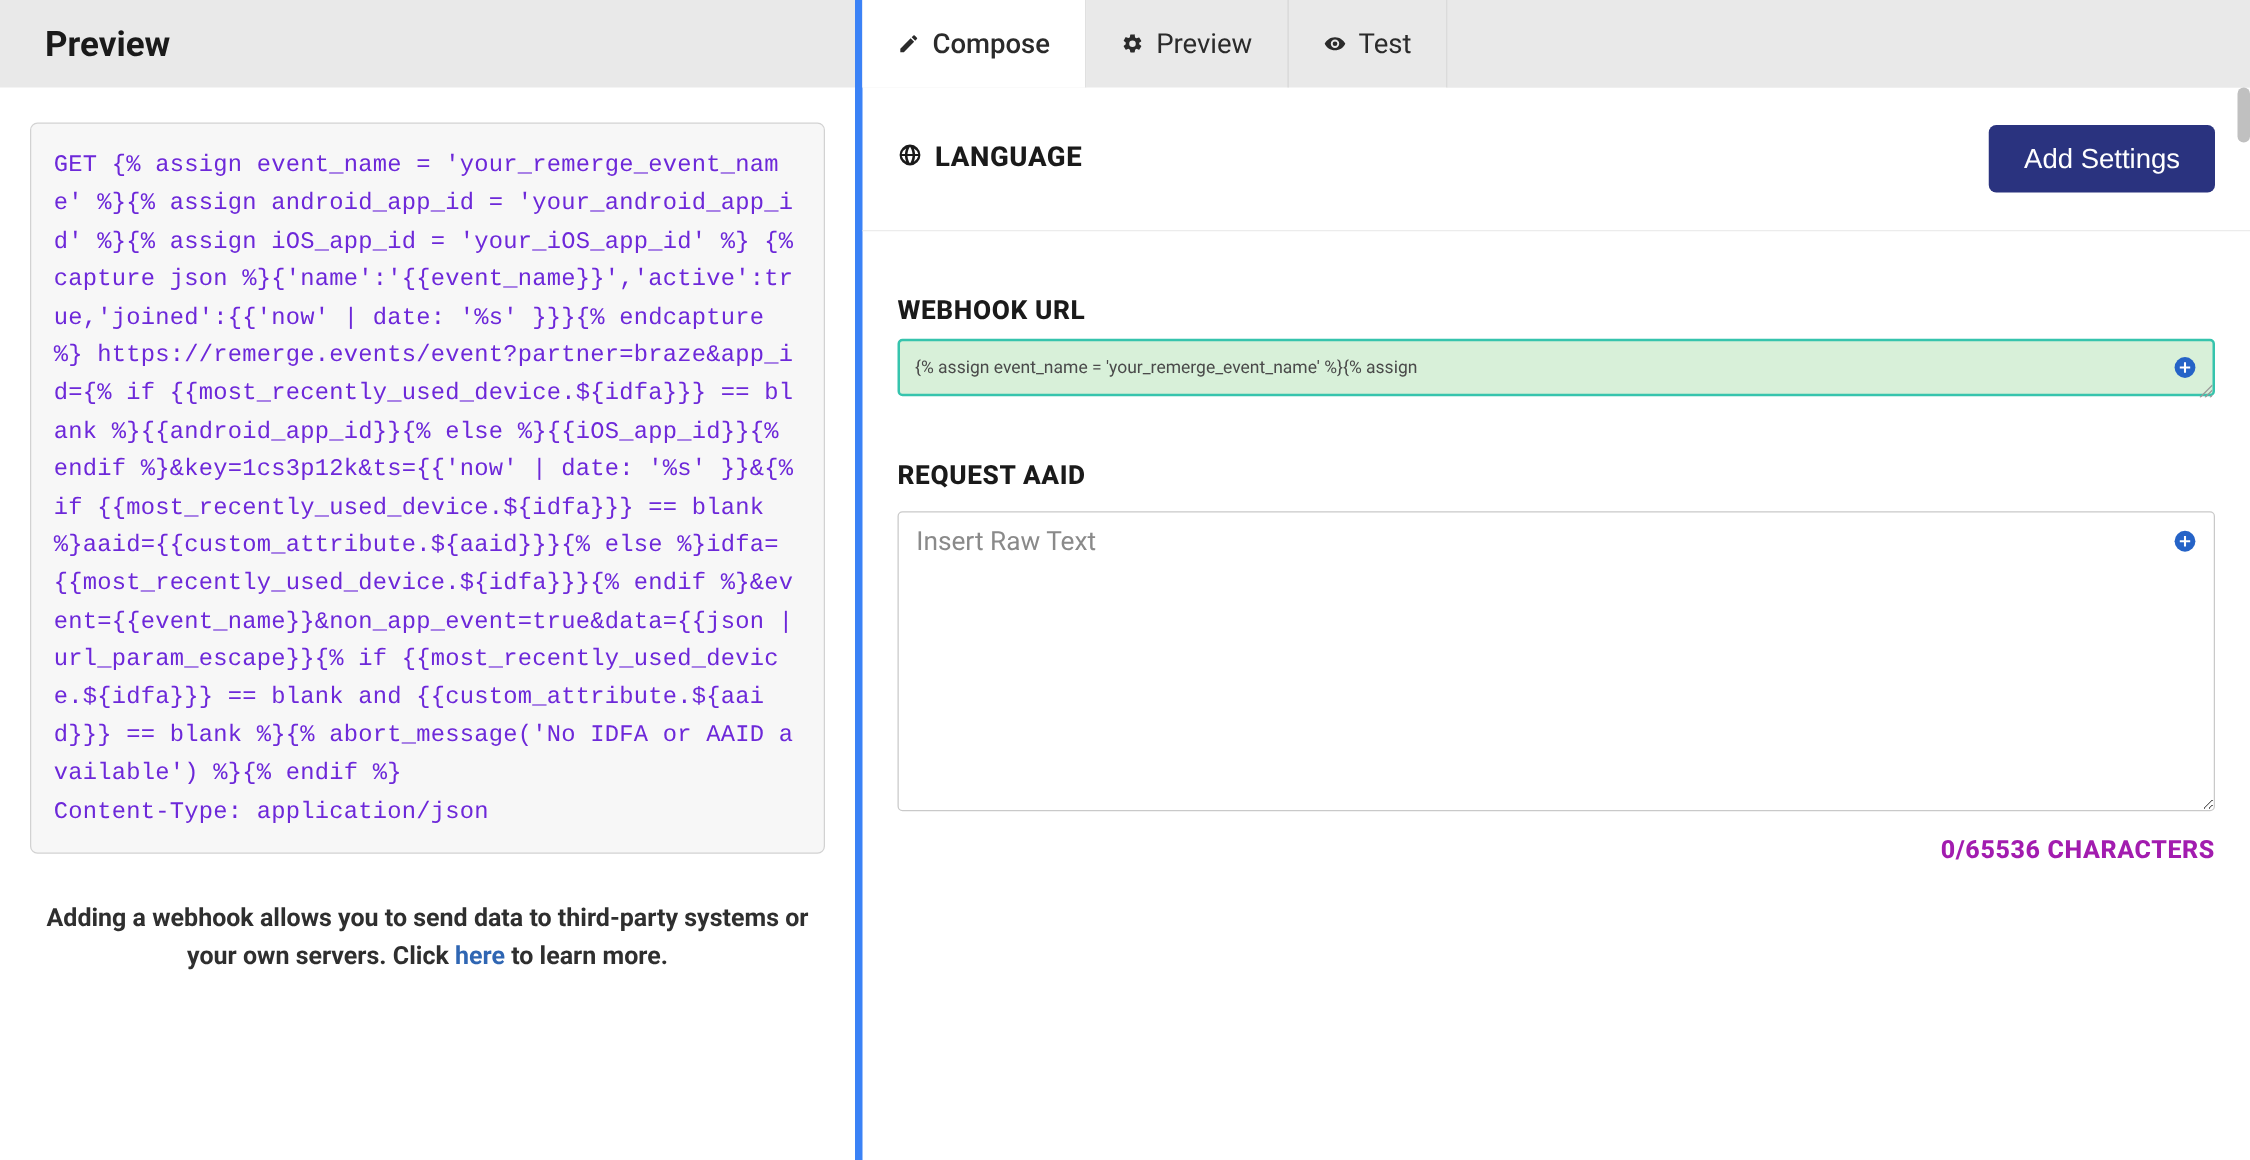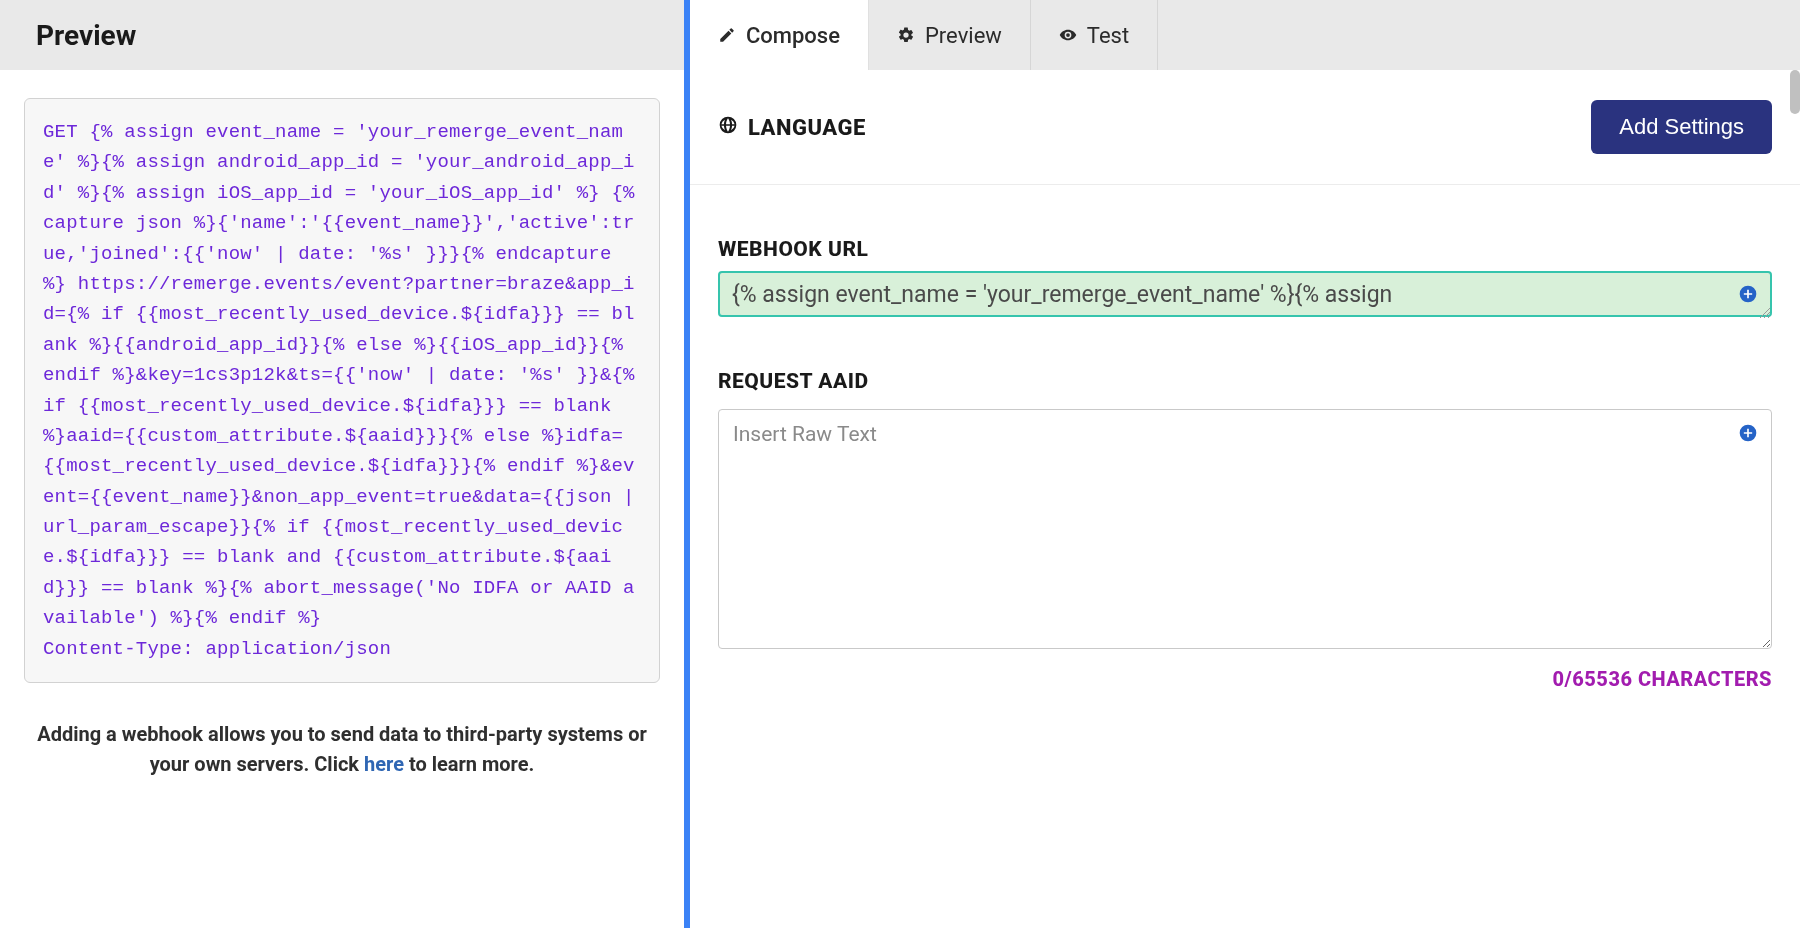--- a/index.html
+++ b/index.html
@@ -131,21 +131,21 @@
 
   .webhook-url-wrap {
     position: relative;
   }
   .webhook-url {
     width: 100%;
     border: 2px solid #36c4ad;
     border-radius: 4px;
     background: #d8f0d9;
     padding: 10px 40px 10px 12px;
-    font-size: 23px;
+    font-size: 14px;
     font-family: -apple-system, BlinkMacSystemFont, "Segoe UI", Roboto, Helvetica, Arial, sans-serif;
     color: #4a4a4a;
     height: 46px;
     outline: none;
   }
   .webhook-url::selection { background: #bdbdbd; }
   .plus-badge {
     position: absolute;
     right: 14px;
     top: 50%;

